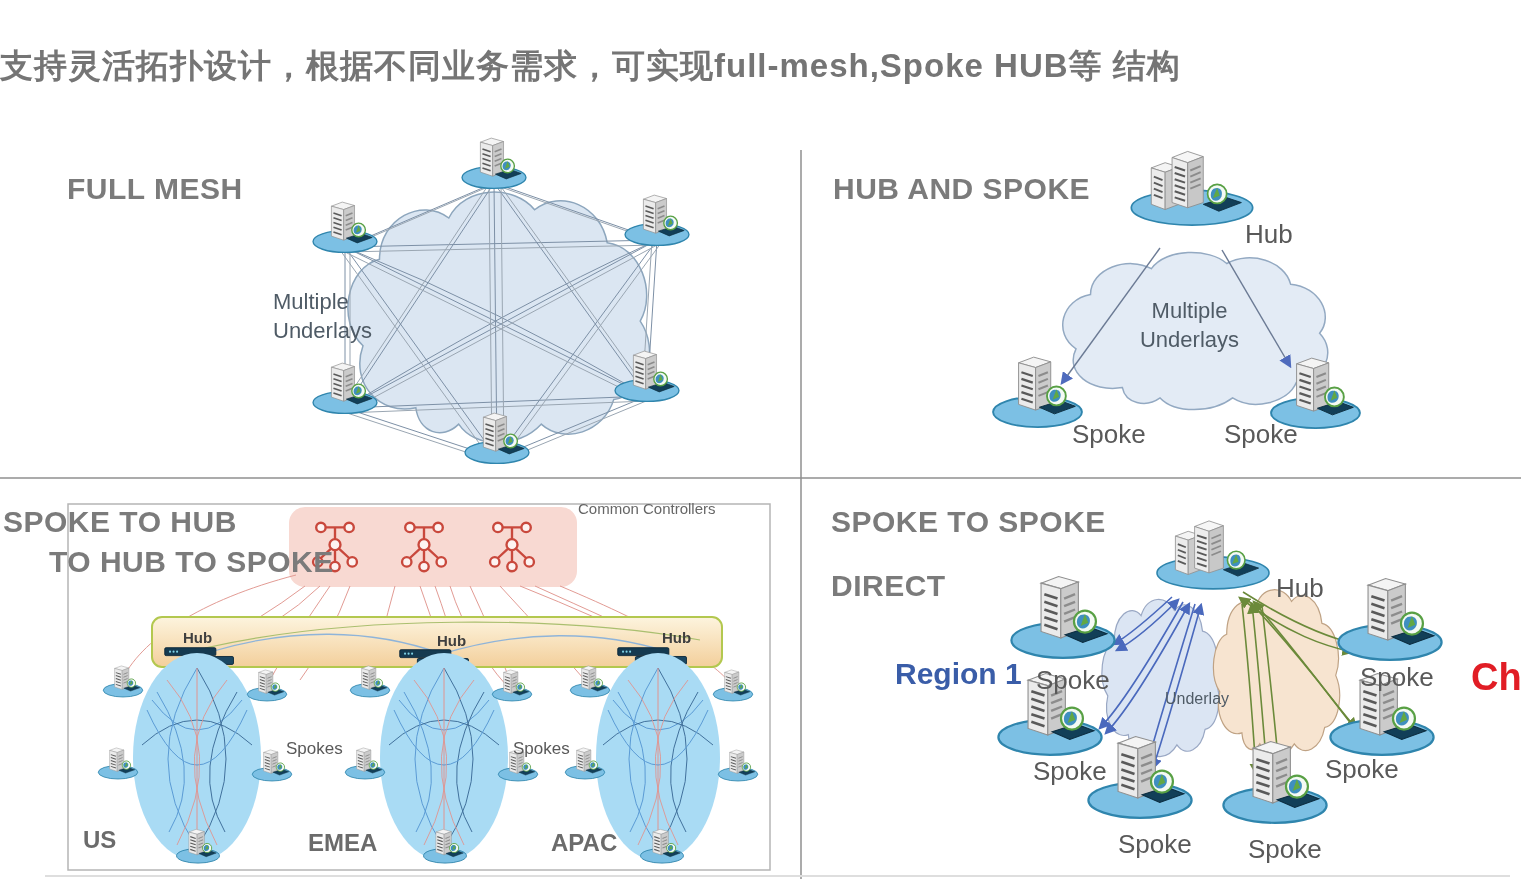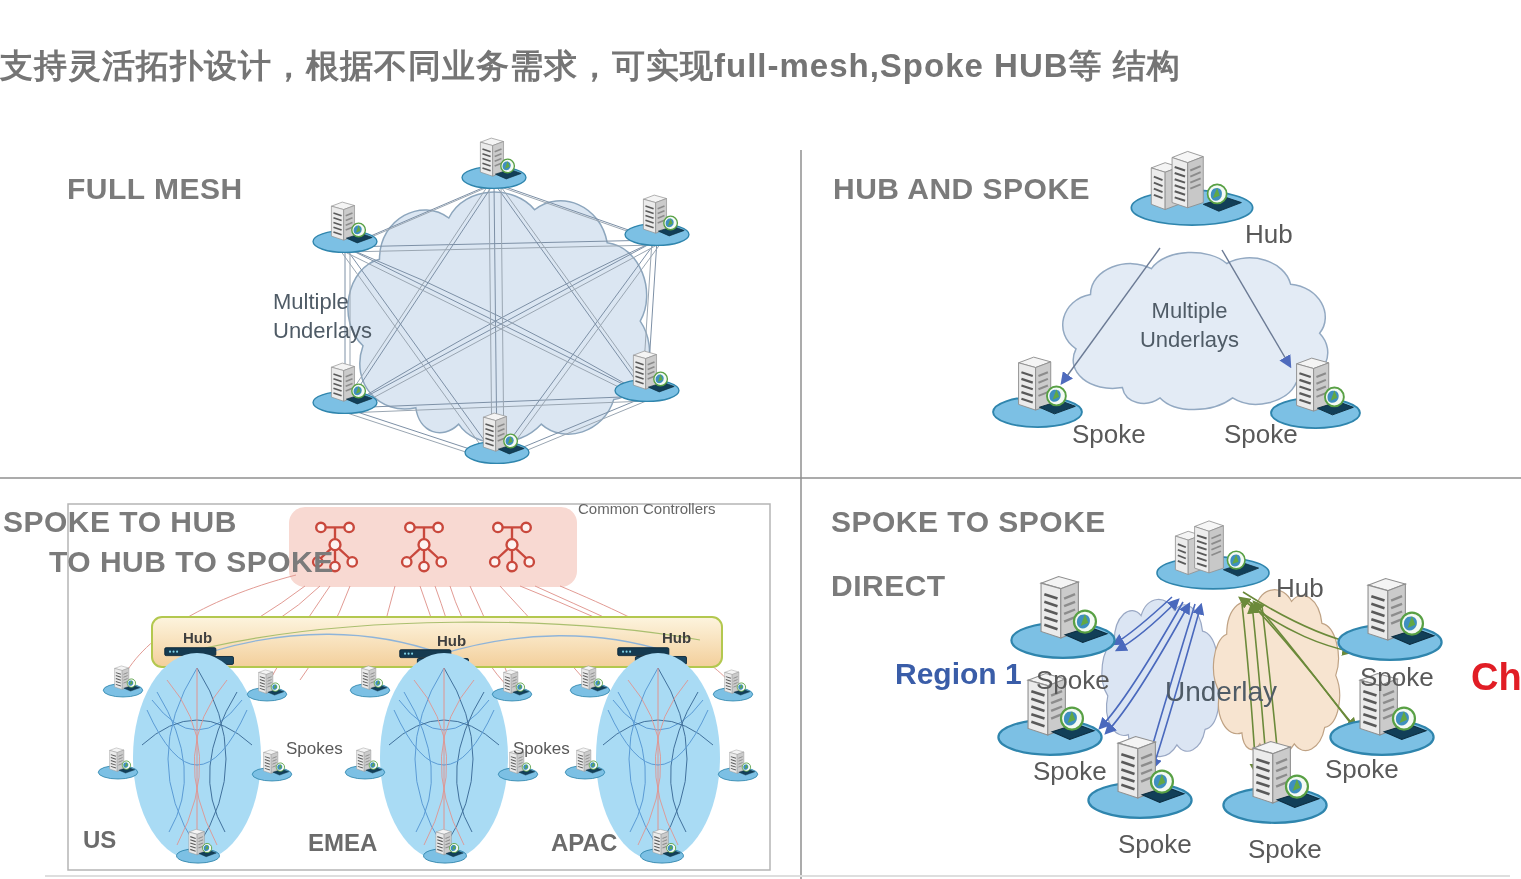--- a/index.html
+++ b/index.html
@@ -349,20 +349,20 @@
 <div class="lbl spokes-lbl" style="left:286px; top:739px;">Spokes</div>
 <div class="lbl spokes-lbl" style="left:513px; top:739px;">Spokes</div>
 <div class="lbl region-lbl" style="left:83px; top:826px;">US</div>
 <div class="lbl region-lbl" style="left:308px; top:829px;">EMEA</div>
 <div class="lbl region-lbl" style="left:551px; top:829px;">APAC</div>
 
 <div class="lbl qtitle" style="left:831px; top:505px;">SPOKE TO SPOKE</div>
 <div class="lbl qtitle" style="left:831px; top:569px;">DIRECT</div>
 <div class="lbl node-lbl" style="left:1276px; top:573px;">Hub</div>
 <div class="lbl region1" style="left:895px; top:657px;">Region 1</div>
-<div class="lbl cloud-lbl" style="left:1165px; top:674px; font-size:28px;">Underlay</div>
+<div class="lbl cloud-lbl" style="left:1165px; top:688px; font-size:16px;">Underlay</div>
 <div class="lbl china" style="left:1431px; top:656px;">China</div>
 <div class="lbl node-lbl" style="left:1036px; top:665px;">Spoke</div>
 <div class="lbl node-lbl" style="left:1033px; top:756px;">Spoke</div>
 <div class="lbl node-lbl" style="left:1118px; top:829px;">Spoke</div>
 <div class="lbl node-lbl" style="left:1360px; top:662px;">Spoke</div>
 <div class="lbl node-lbl" style="left:1325px; top:754px;">Spoke</div>
 <div class="lbl node-lbl" style="left:1248px; top:834px;">Spoke</div>
 
 </body></html>

